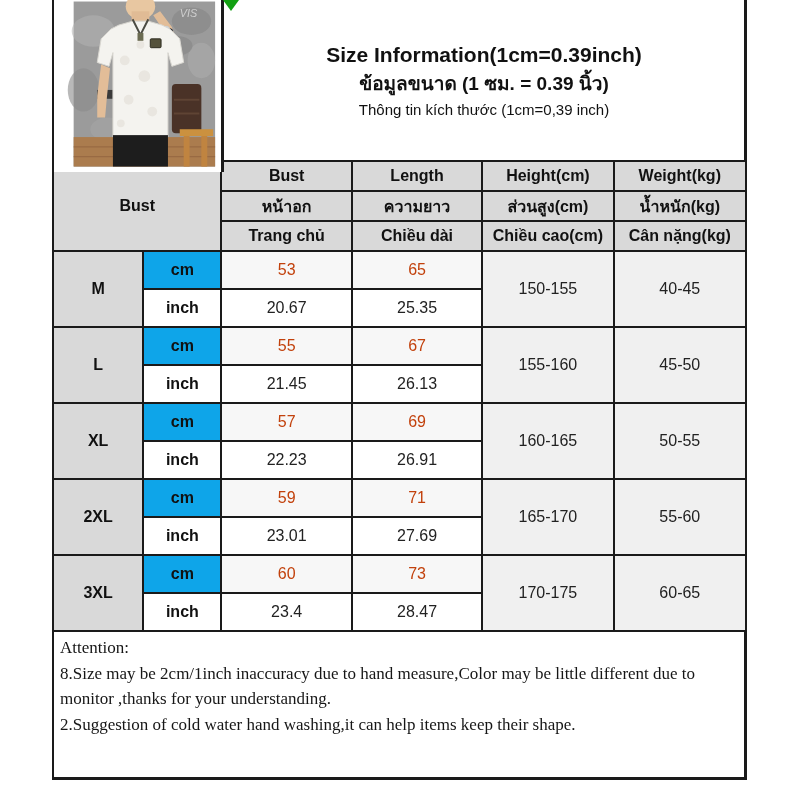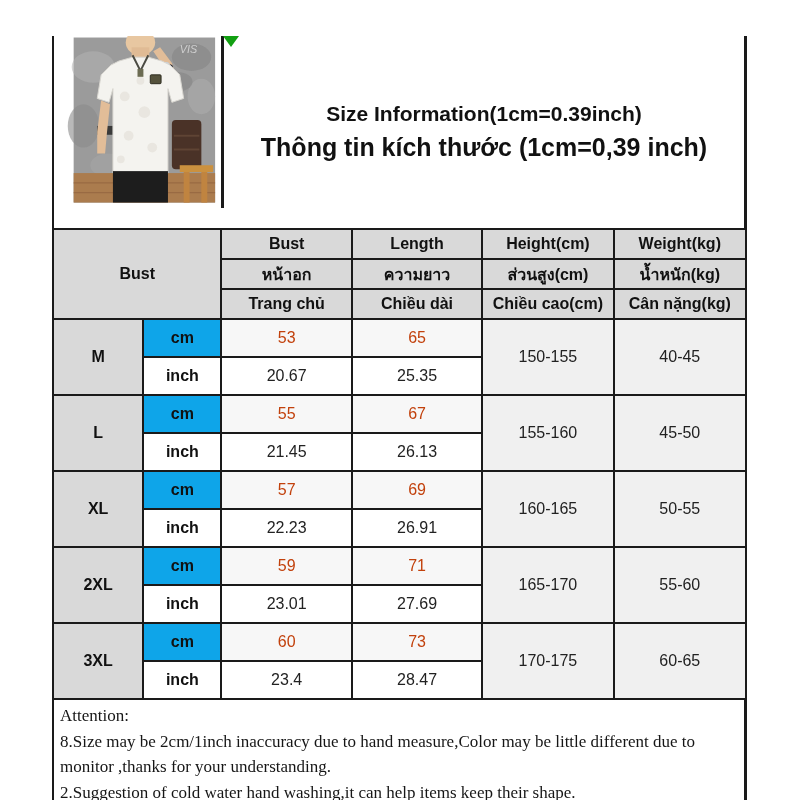--- a/index.html
+++ b/index.html
@@ -13,24 +13,23 @@
     overflow:hidden;
   }
   .content {
     position:absolute; left:52px; top:0;
     width:695px;
   }
 
   
   .top-section {
     display:flex;
-    height:192px;
+    height:160px;
     border-left:2px solid #1a1a1a;
     border-right:3px solid #1a1a1a;
-    margin-top:36px;
   }
   .photo-cell {
     width:170px; height:172px;
     background:#ffffff;
     border-right:3px solid #1a1a1a;
     position:relative;
     flex:none;
   }
   .title-cell {
     flex:1;
@@ -41,21 +40,21 @@
   }
   .corner-flag {
     position:absolute; left:-1px; top:0;
     width:0; height:0;
     border-left:8px solid transparent;
     border-right:8px solid transparent;
     border-top:11px solid #12a012;
   }
   .title-en { font-size:21px; font-weight:bold; line-height:1.45; }
   .title-th { font-size:19px; font-weight:bold; line-height:1.5; }
-  .title-vi { font-size:25px; font-weight:bold; line-height:1.45;text-align:right; }
+  .title-vi { font-size:15px; font-weight:normal; line-height:1.45;text-align:right; }
 
   
   table.size-table {
     width:695px;
     border-collapse:collapse;
     table-layout:fixed;
     border:2px solid #1a1a1a;
   }
   table.size-table td {
     border:2px solid #1a1a1a;
@@ -158,20 +157,21 @@
 
           <path d="M48 64 L44 96 L44 118 L52 118 L54 96 L57 68 Z" fill="#e2bd98"></path>
 
           <rect x="60" y="136" width="56" height="32" fill="#1d1d1d"></rect>
         </svg>
       </div>
 
       <div class="title-cell">
         <span class="corner-flag"></span>
         <div class="title-en">Size Information(1cm=0.39inch)</div>
+        <div class="title-th">ข้อมูลขนาด (1 ซม. = 0.39 นิ้ว)</div>
         <div class="title-vi">Thông tin kích thước (1cm=0,39 inch)</div>
       </div>
     </div>
 
     <table class="size-table">
       <colgroup>
         <col style="width:90px">
           <col style="width:78px">
         <col style="width:130px">
           <col style="width:130px">

